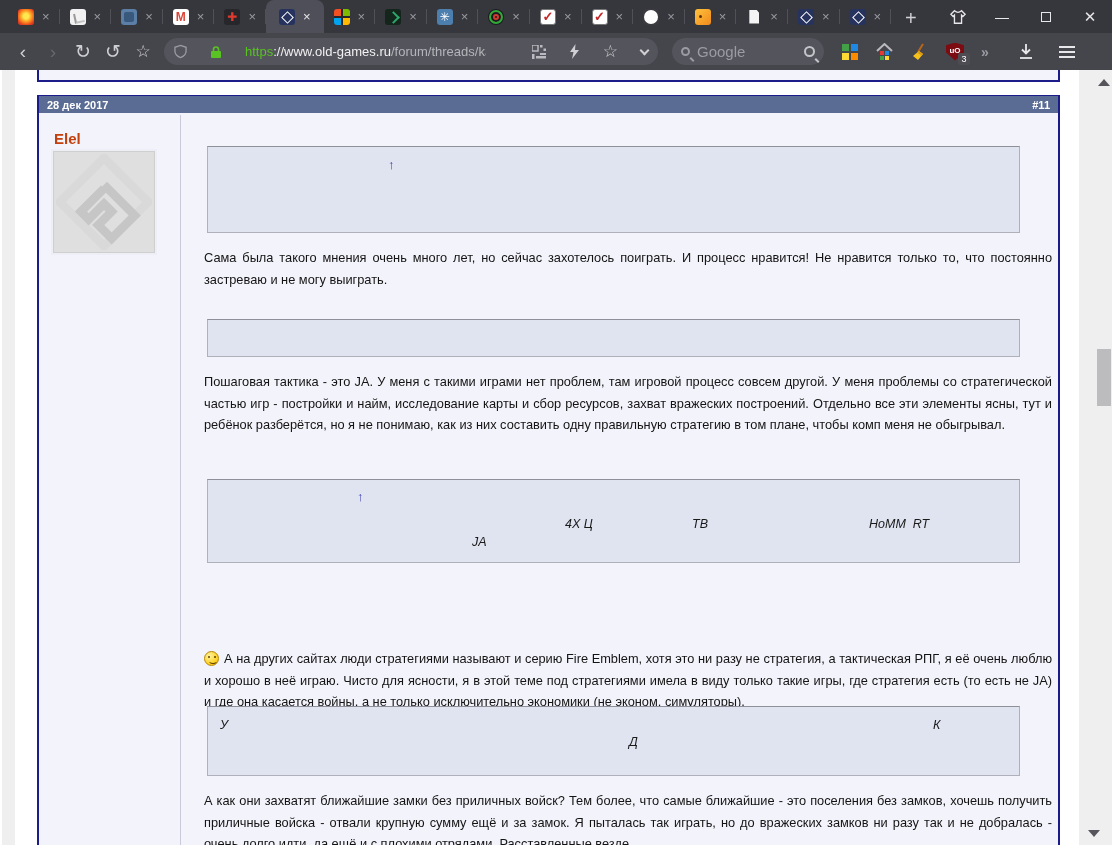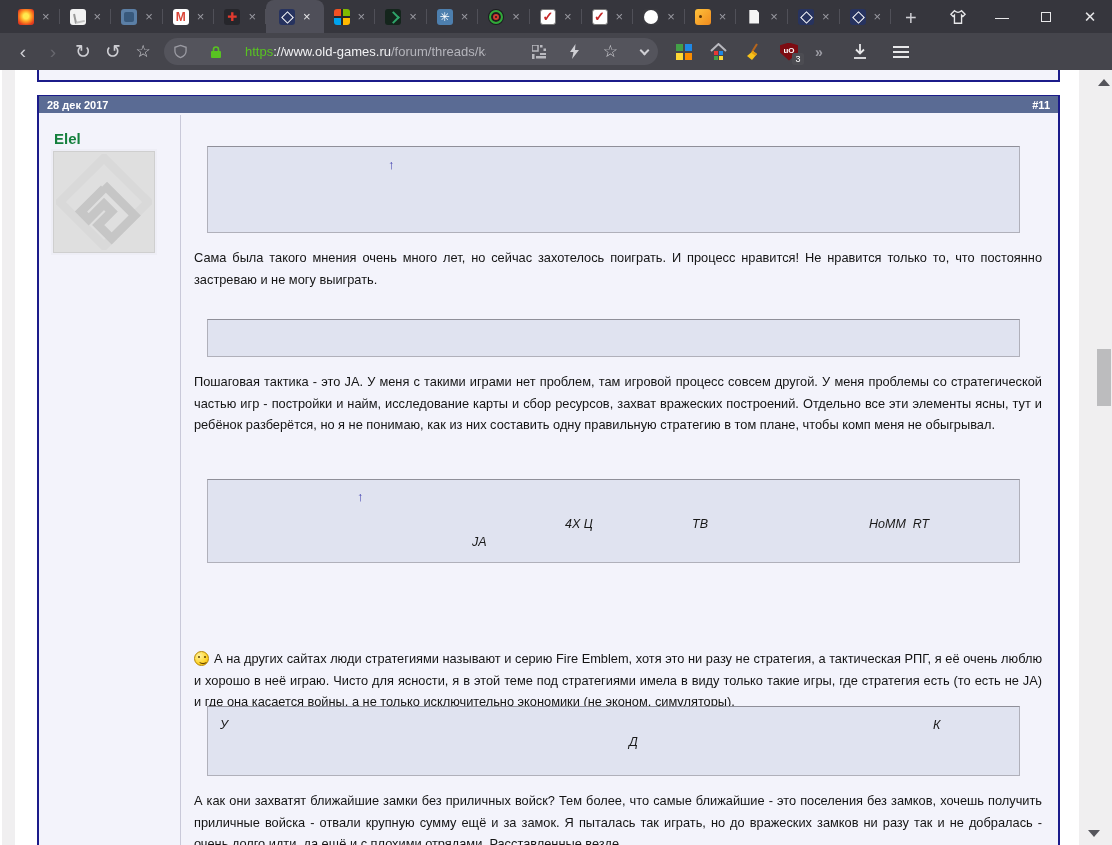--- a/index.html
+++ b/index.html
@@ -112,37 +112,37 @@
   .prevpost{position:absolute;left:37px;top:0;width:1023px;height:12px;background:#f3f3fb;
       border-left:2px solid #1b1b8a;border-right:2px solid #1b1b8a;border-bottom:2px solid #1b1b8a;}
 
   .post{position:absolute;left:37px;top:25px;width:1023px;height:790px;background:#f3f3fb;
       border-left:2px solid #1b1b8a;border-right:2px solid #1b1b8a;border-top:1px solid #1b1b8a;}
   .posthead{position:absolute;left:0;top:0;right:0;height:17px;background:#5a6b94;color:#fff;
       font-size:11px;font-weight:bold;display:flex;align-items:center;padding:0 8px;}
   .posthead .num{margin-left:auto;}
   .usercol-sep{position:absolute;left:141px;top:19px;bottom:0;width:1px;background:#c9c9d9;}
 
-  .username{position:absolute;left:15px;top:34px;color:#15803d;font-size:15px;font-weight:bold;cursor:pointer;}
+  .username{position:absolute;left:15px;top:34px;color:#c2410c;font-size:15px;font-weight:bold;cursor:pointer;}
   .avatar{position:absolute;left:14px;top:55px;width:102px;height:102px;background:#dfdfdf;
       border:1px solid #cfcfcf;box-shadow:0 0 0 2px #eeeef6;display:flex;align-items:center;justify-content:center;cursor:pointer;}
   .uinfo{position:absolute;left:14px;top:170px;width:105px;font-size:12px;color:#111;}
   .uinfo .row{display:flex;justify-content:space-between;line-height:15px;}
   .uinfo .val{text-align:right;}
 
   .quote{position:absolute;left:168px;width:813px;background:#e0e3f0;
       border:1px solid #b0b0ba;border-top-color:#8f8f99;}
   .q1{top:50px;height:87px;}
   .q2{top:223px;height:38px;}
   .q3{top:383px;height:84px;}
   .q4{top:610px;height:70px;}
   .qarrow{position:absolute;color:#3a3aad;font-size:13px;text-decoration:none;cursor:pointer;}
   .qfrag{position:absolute;font-style:italic;font-size:12.5px;color:#1a1a1a;white-space:pre;}
 
-  .ptext{position:absolute;left:155px;width:848px;font-size:12.8px;line-height:21.5px;color:#141414;
+  .ptext{position:absolute;left:165px;width:848px;font-size:12.8px;line-height:21.5px;color:#141414;
       text-align:justify;}
   .p1{top:151px;}
   .p2{top:275px;}
   .p3a{top:487px;}
   .p3b{top:508px;margin-top:44px;}
   .p4{top:694px;}
 
   .smiley{display:inline-block;width:15px;height:15px;border-radius:50%;vertical-align:-3px;margin-right:5px;
       background:radial-gradient(circle at 35% 30%,#fff3a0,#ffd42a 60%,#f0a800);border:1px solid #b68600;position:relative;}
   .smiley::before{content:"";position:absolute;left:3px;top:4px;width:2px;height:2px;background:#5a3c00;
@@ -267,20 +267,25 @@
           <rect x="0" y="9" width="2.5" height="5"></rect>
           <rect x="4" y="11" width="10" height="2.5"></rect>
         </svg>
       <svg class="mini" width="11" height="15" viewBox="0 0 11 15">
           <polygon points="6.5,0 1,8 4.5,8 3,15 10,6 6,6" fill="#cfcfd4"></polygon>
         </svg>
       <div class="navbtn star mini" style="width:auto">☆</div>
       <div class="chev mini"></div>
     </div>
 
+    <div id="searchbox">
+      <div class="mag"></div>
+      <div class="searchph">Google</div>
+      <div class="mag big"></div>
+    </div>
 
     <div class="extrow">
       <div class="grid4"></div>
       <svg width="19" height="18" viewBox="0 0 19 18" style="cursor:pointer">
         <path d="M2 8 L9.5 1 L17 8" fill="none" stroke="#b9b9bf" stroke-width="2"></path>
         <rect x="5" y="8" width="4" height="4" fill="#e53935"></rect>
           <rect x="10" y="8" width="4" height="4" fill="#1e88e5"></rect>
         <rect x="5" y="13" width="4" height="4" fill="#43a047"></rect>
           <rect x="10" y="13" width="4" height="4" fill="#fdd835"></rect>
       </svg>

